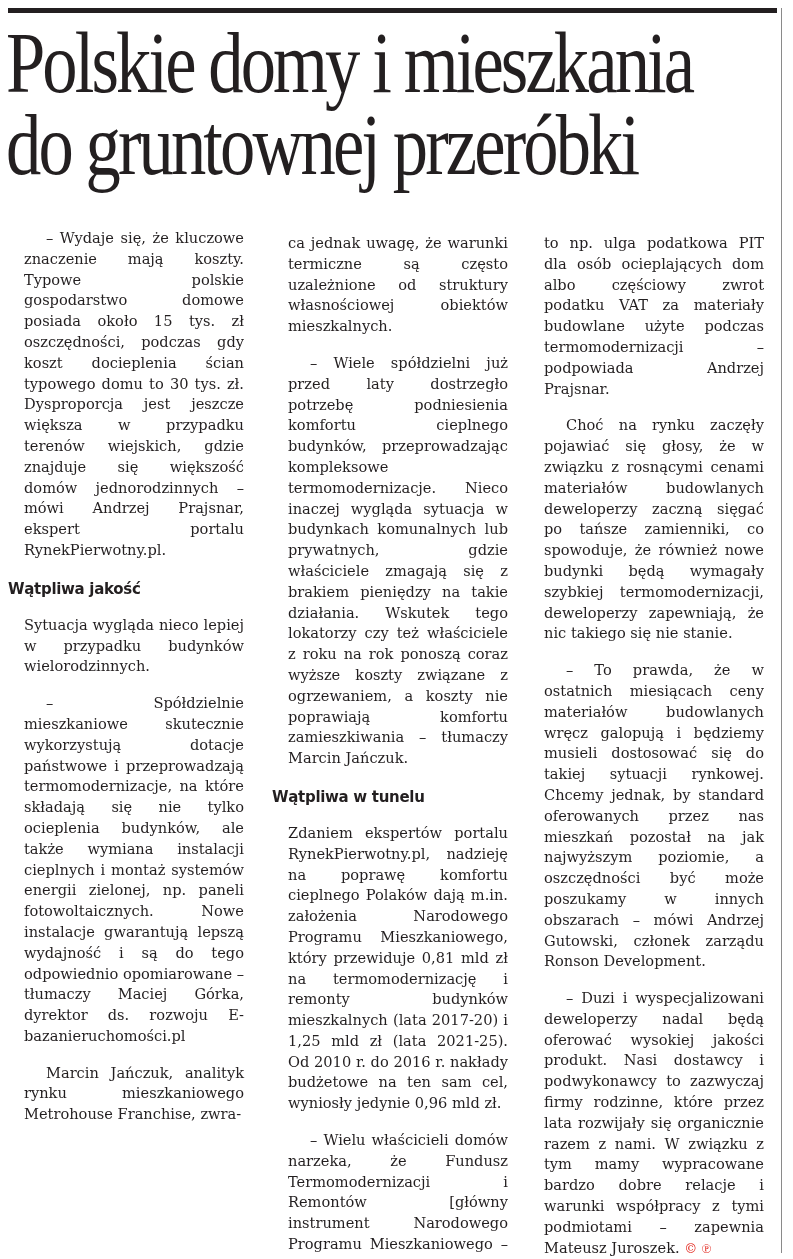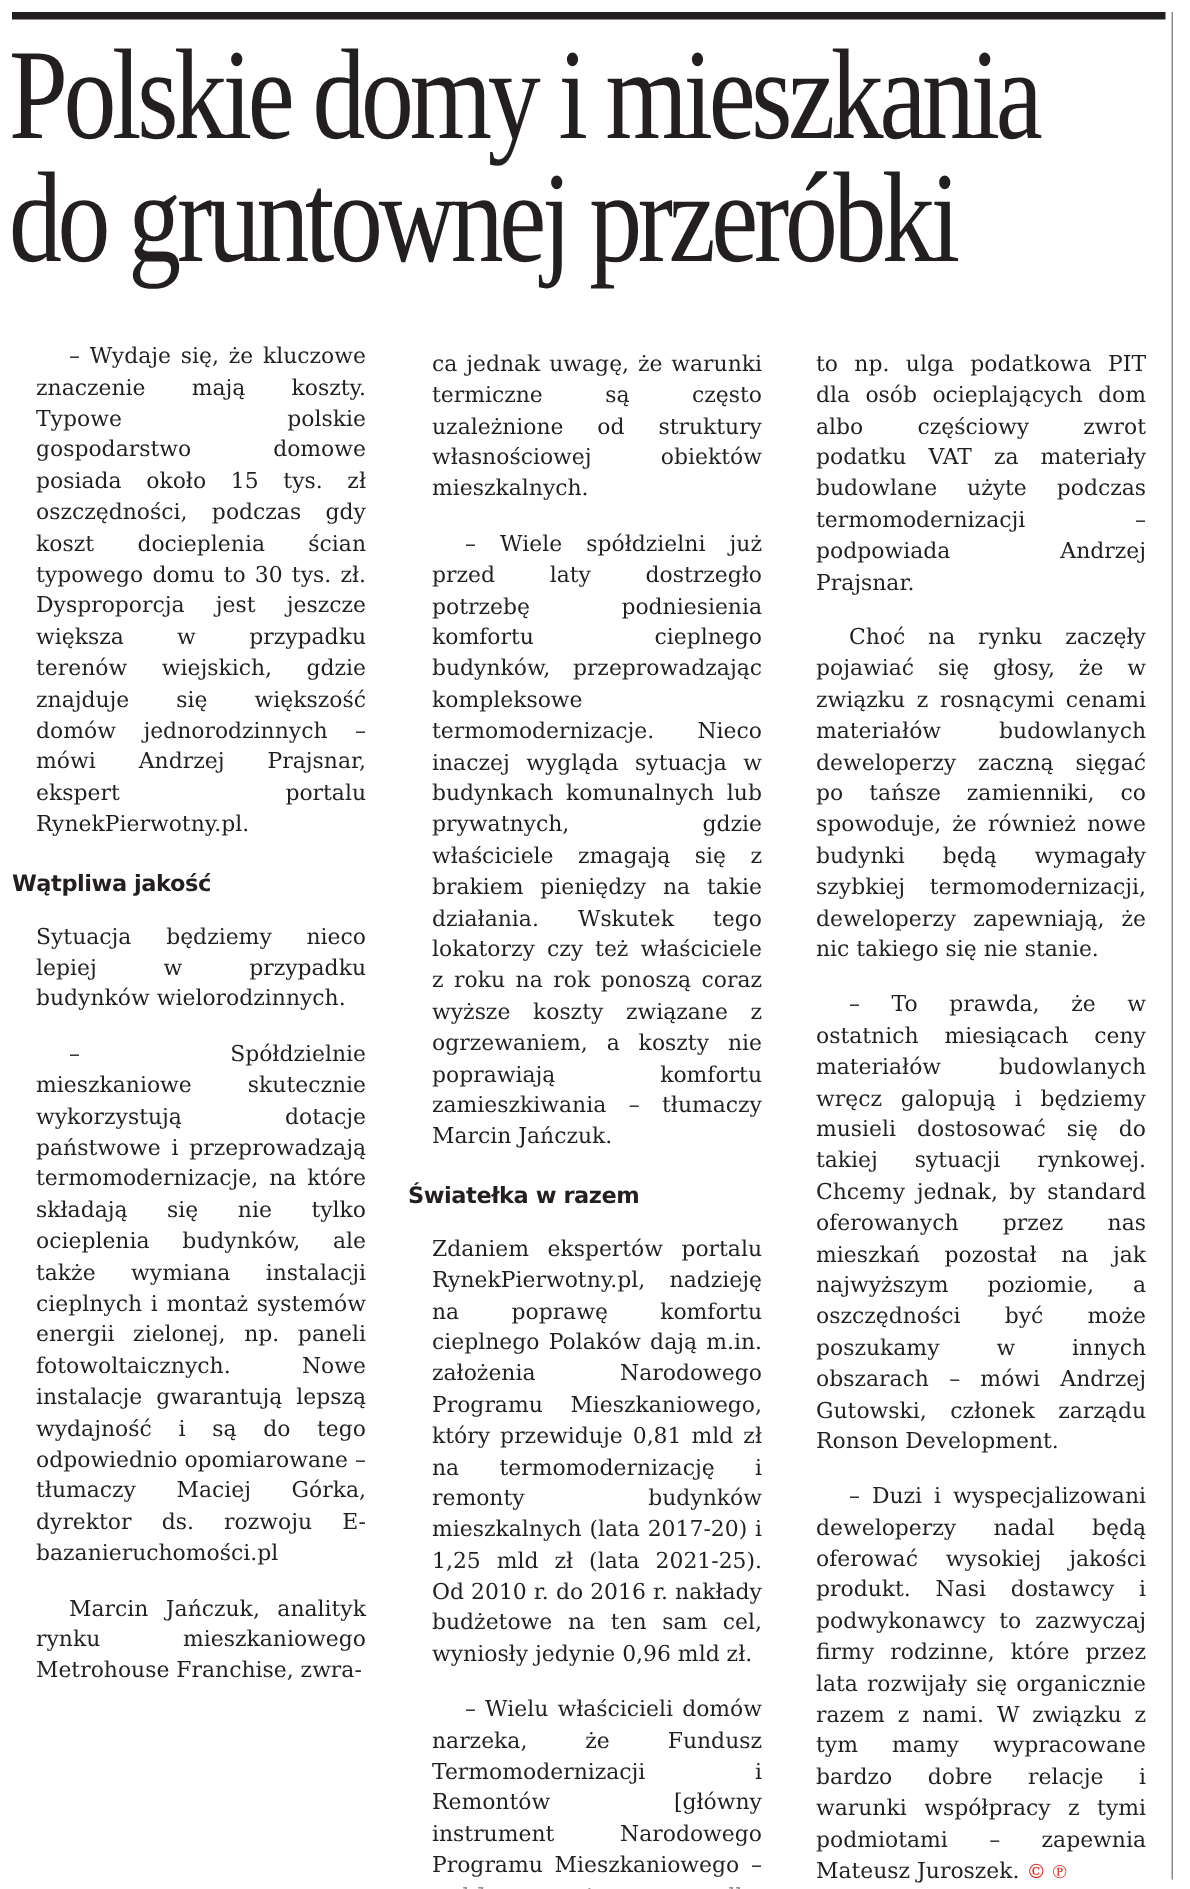--- a/index.html
+++ b/index.html
@@ -31,29 +31,29 @@
 <div class="side-rule"></div>
 
 <h1 class="headline">
   <span>Polskie domy i mieszkania</span><br>
   <span>do gruntownej przeróbki</span>
 </h1>
 
 <div class="col col1">
   <p class="ind">– Wydaje się, że kluczowe znaczenie mają koszty. Typowe polskie gospodarstwo domowe posiada około 15 tys. zł oszczędności, podczas gdy koszt docieplenia ścian typowego domu to 30 tys. zł. Dysproporcja jest jeszcze większa w przypadku terenów wiejskich, gdzie znajduje się większość domów jednorodzinnych – mówi Andrzej Prajsnar, ekspert portalu RynekPierwotny.pl.</p>
   <p class="subhead">Wątpliwa jakość</p>
-  <p>Sytuacja będziemy nieco lepiej w przypadku budynków wielorodzinnych.</p>
+  <p>Sytuacja wygląda nieco lepiej w przypadku budynków wielorodzinnych.</p>
   <p class="ind">– Spółdzielnie mieszkaniowe skutecznie wykorzystują dotacje państwowe i przeprowadzają termomodernizacje, na które składają się nie tylko ocieplenia budynków, ale także wymiana instalacji cieplnych i montaż systemów energii zielonej, np. paneli fotowoltaicznych. Nowe instalacje gwarantują lepszą wydajność i są do tego odpowiednio opomiarowane – tłumaczy Maciej Górka, dyrektor ds. rozwoju E-bazanieruchomości.pl</p>
   <p class="ind">Marcin Jańczuk, analityk rynku mieszkaniowego Metrohouse Franchise, zwra-</p>
 </div>
 
 <div class="col col2">
   <p>ca jednak uwagę, że warunki termiczne są często uzależnione od struktury własnościowej obiektów mieszkalnych.</p>
   <p class="ind">– Wiele spółdzielni już przed laty dostrzegło potrzebę podniesienia komfortu cieplnego budynków, przeprowadzając kompleksowe termomodernizacje. Nieco inaczej wygląda sytuacja w budynkach komunalnych lub prywatnych, gdzie właściciele zmagają się z brakiem pieniędzy na takie działania. Wskutek tego lokatorzy czy też właściciele z roku na rok ponoszą coraz wyższe koszty związane z ogrzewaniem, a koszty nie poprawiają komfortu zamieszkiwania – tłumaczy Marcin Jańczuk.</p>
-  <p class="subhead">Światełka w razem</p>
+  <p class="subhead">Wątpliwa w tunelu</p>
   <p>Zdaniem ekspertów portalu RynekPierwotny.pl, nadzieję na poprawę komfortu cieplnego Polaków dają m.in. założenia Narodowego Programu Mieszkaniowego, który przewiduje 0,81 mld zł na termomodernizację i remonty budynków mieszkalnych (lata 2017-20) i 1,25 mld zł (lata 2021-25). Od 2010 r. do 2016 r. nakłady budżetowe na ten sam cel, wyniosły jedynie 0,96 mld zł.</p>
   <p class="ind">– Wielu właścicieli domów narzeka, że Fundusz Termomodernizacji i Remontów [główny instrument Narodowego Programu Mieszkaniowego – red.] przyznaje pomoc tylko pod warunkiem zaciągnięcia kredytu na ocieplenie. Inne rozwiązania możliwe do zastosowania przez rząd</p>
 </div>
 
 <div class="col col3">
   <p>to np. ulga podatkowa PIT dla osób ocieplających dom albo częściowy zwrot podatku VAT za materiały budowlane użyte podczas termomodernizacji – podpowiada Andrzej Prajsnar.</p>
   <p class="ind">Choć na rynku zaczęły pojawiać się głosy, że w związku z rosnącymi cenami materiałów budowlanych deweloperzy zaczną sięgać po tańsze zamienniki, co spowoduje, że również nowe budynki będą wymagały szybkiej termomodernizacji, deweloperzy zapewniają, że nic takiego się nie stanie.</p>
   <p class="ind">– To prawda, że w ostatnich miesiącach ceny materiałów budowlanych wręcz galopują i będziemy musieli dostosować się do takiej sytuacji rynkowej. Chcemy jednak, by standard oferowanych przez nas mieszkań pozostał na jak najwyższym poziomie, a oszczędności być może poszukamy w innych obszarach – mówi Andrzej Gutowski, członek zarządu Ronson Development.</p>
   <p class="ind"><span>– Duzi i wyspecjalizowani deweloperzy nadal będą oferować wysokiej jakości produkt. Nasi dostawcy i podwykonawcy to zazwyczaj firmy rodzinne, które przez lata rozwijały się organicznie razem z nami. W związku z tym mamy wypracowane bardzo dobre relacje i warunki współpracy z tymi podmiotami – zapewnia Mateusz Juroszek.</span> <span class="marks" style="color: rgb(226, 35, 26);">© ℗</span></p>
   <p class="byline">Anna Gołasa</p>

